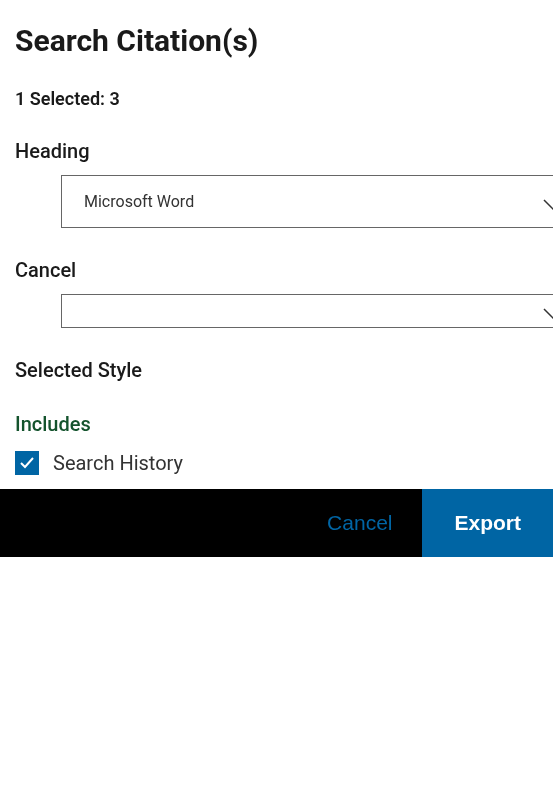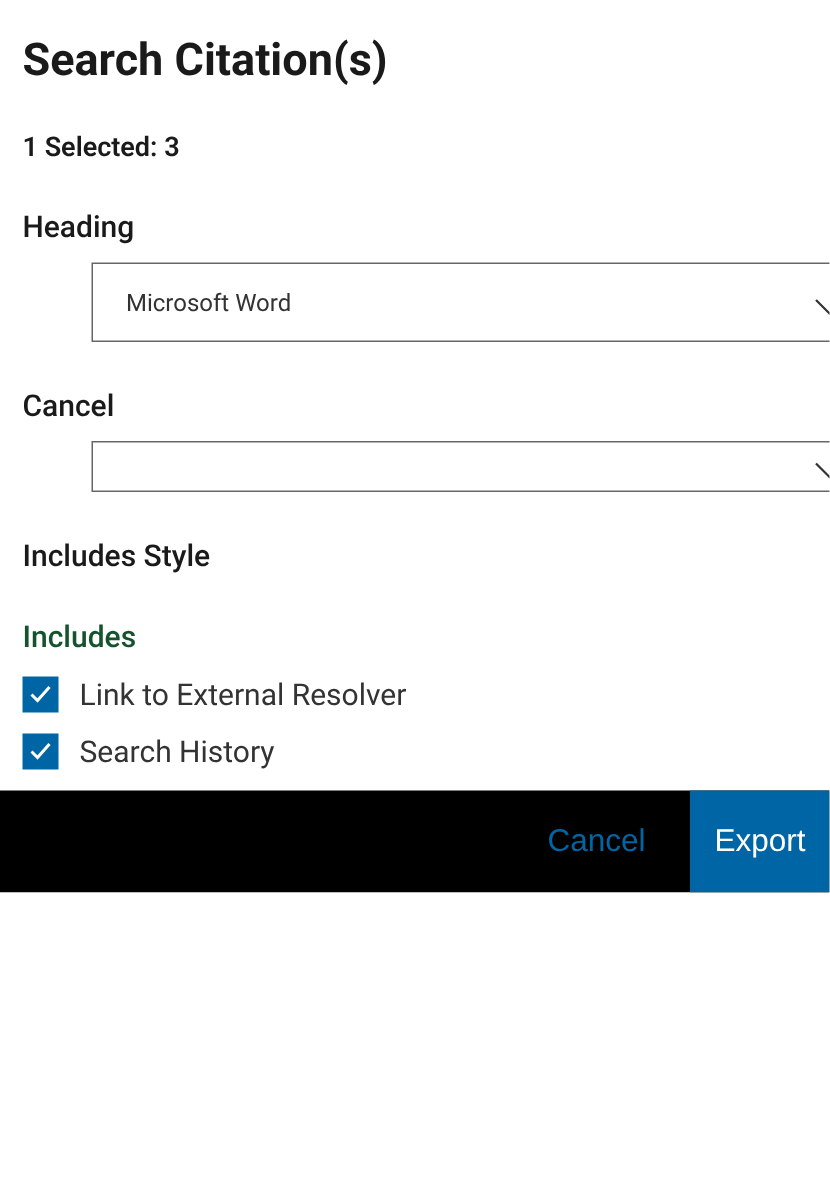--- a/index.html
+++ b/index.html
@@ -108,22 +108,22 @@
       font-size: 21px;
       font-weight: 500;
       padding: 22px 30px;
       cursor: pointer;
     }
     .btn-export {
       background: #0065a4;
       border: none;
       color: #fff;
       font-size: 21px;
-      font-weight: 400;
-      padding: 22px 16px;
+      font-weight: 700;
+      padding: 22px 32px;
       cursor: pointer;
     }
   </style>
 </head>
 <body>
 
 <div class="dialog">
   <div class="title">Search Citation(s)</div>
   <div class="selected">1 Selected: 3</div>
 
@@ -144,34 +144,26 @@
     <div class="select">
       <span class="chevron">
         <svg viewBox="0 0 20 12">
             <path d="M1 1 L10 10 L19 1" stroke="#333" stroke-width="1.5" fill="none"></path>
           </svg>
       </span>
     </div>
   </div>
 
   <div class="field-group">
-    <div class="label">Includes Style</div>
+    <div class="label">Selected Style</div>
   </div>
 
   <div>
     <div class="includes-label">Includes</div>
 
-    <div class="checkbox-row">
-      <span class="checkbox">
-        <svg viewBox="0 0 16 16">
-            <path d="M2 8 L6 12 L14 3" stroke="#fff" stroke-width="2" fill="none"></path>
-          </svg>
-      </span>
-      <span class="checkbox-label">Link to External Resolver</span>
-    </div>
 
 
     <div class="checkbox-row">
       <span class="checkbox">
         <svg viewBox="0 0 16 16">
             <path d="M2 8 L6 12 L14 3" stroke="#fff" stroke-width="2" fill="none"></path>
           </svg>
       </span>
       <span class="checkbox-label">Search History</span>
     </div>

